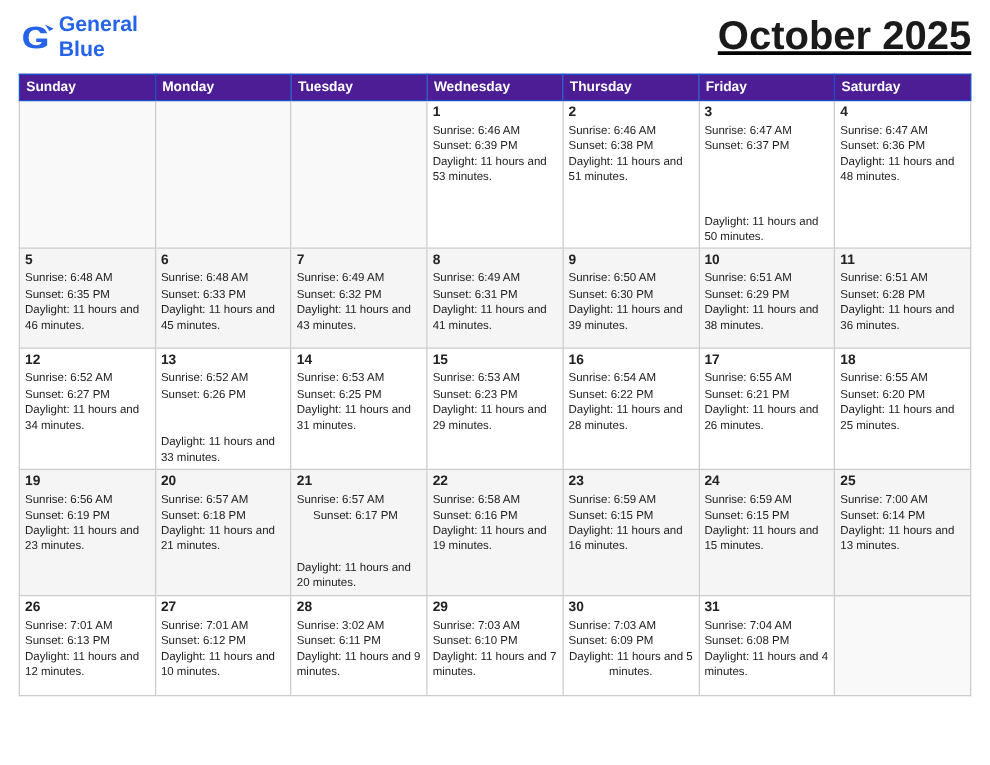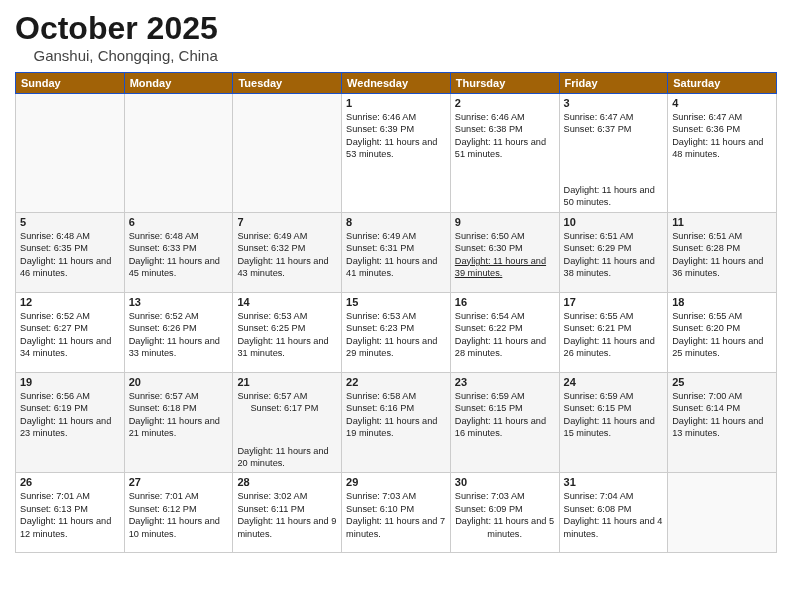--- a/index.html
+++ b/index.html
@@ -25,37 +25,38 @@
       display: flex;
       align-items: center;
       gap: 4px;
     }
     .logo-icon {
       width: 28px;
       height: 28px;
     }
     .title-area {
       text-align: right;
+      text-decoration: underline;
     }
     .month-title {
       font-size: 32px;
       font-weight: bold;
       color: #1a1a1a;
     }
     .location {
       font-size: 15px;
       color: #444;
     }
     .calendar {
       width: 100%;
       border-collapse: collapse;
       table-layout: fixed;
     }
     .calendar th {
-      background: #a16207;
+      background: #4c1d95;
       color: #fff;
       font-size: 11px;
       font-weight: bold;
       padding: 4px 5px;
       text-align: left;
       border: 1px solid #1a50c8;
     }
     .calendar td {
       border: 1px solid #ccc;
       vertical-align: top;
@@ -76,23 +77,32 @@
     }
     .empty {
       background: #f9f9f9 !important;
     }
   </style>
 </head>
 <body>
 
 <div class="page">
   <div class="header">
+    <div class="logo">
+      <svg class="logo-icon" viewBox="0 0 32 32">
+        <path d="M4 16 Q4 6 16 6 Q24 6 26 12 L20 12 Q18 9 16 9 Q9 9 9 16 Q9 23 16 23 Q20 23 21 20 L16 20 L16 17 L26 17 L26 23 Q23 26 16 26 Q4 26 4 16 Z" fill="#2563eb"></path>
+        <path d="M24 4 L32 8 L28 10 Z" fill="#2563eb"></path>
+      </svg>
+      <div>
+        <div style="font-size:17px;font-weight:bold;color:#2563eb;line-height:1.2">General</div>
+        <div style="font-size:17px;font-weight:bold;color:#2563eb;line-height:1.2">Blue</div>
+      </div>
+    </div>
     <div class="title-area">
       <div class="month-title">October 2025</div>
-      <div class="location">Ganshui, Chongqing, China</div>
     </div>
   </div>
 
   <table class="calendar">
     <thead>
       <tr>
         <th>Sunday</th>
         <th>Monday</th>
         <th>Tuesday</th>
         <th>Wednesday</th>
@@ -153,21 +163,21 @@
           <td>
             <span class="day-num">8</span>
             <div style="line-height: 1.35;">Sunrise: 6:49 AM</div>
             <div style="line-height: 1.35;">Sunset: 6:31 PM</div>
             <div style="line-height: 1.35;">Daylight: 11 hours and 41 minutes.</div>
           </td>
           <td>
             <span class="day-num">9</span>
             <div style="line-height: 1.35;">Sunrise: 6:50 AM</div>
             <div style="line-height: 1.35;">Sunset: 6:30 PM</div>
-            <div style="line-height: 1.35; text-decoration: underline;">Daylight: 11 hours and 39 minutes.</div>
+            <div style="line-height: 1.35;">Daylight: 11 hours and 39 minutes.</div>
           </td>
           <td>
             <span class="day-num">10</span>
             <div style="line-height: 1.35;">Sunrise: 6:51 AM</div>
             <div style="line-height: 1.35;">Sunset: 6:29 PM</div>
             <div style="line-height: 1.35;">Daylight: 11 hours and 38 minutes.</div>
           </td>
           <td>
             <span class="day-num">11</span>
             <div style="line-height: 1.35;">Sunrise: 6:51 AM</div>
@@ -179,21 +189,21 @@
           <td>
             <span class="day-num">12</span>
             <div style="line-height: 1.35;">Sunrise: 6:52 AM</div>
             <div style="line-height: 1.35;">Sunset: 6:27 PM</div>
             <div style="line-height: 1.35;">Daylight: 11 hours and 34 minutes.</div>
           </td>
           <td>
             <span class="day-num">13</span>
             <div style="line-height: 1.35;">Sunrise: 6:52 AM</div>
             <div style="line-height: 1.35;">Sunset: 6:26 PM</div>
-            <div style="line-height: 1.35;">Daylight: 11 hours and 33 minutes.</div>
+            <div style="line-height: 1.35; margin-top: 26px;">Daylight: 11 hours and 33 minutes.</div>
           </td>
           <td>
             <span class="day-num">14</span>
             <div style="line-height: 1.35;">Sunrise: 6:53 AM</div>
             <div style="line-height: 1.35;">Sunset: 6:25 PM</div>
             <div style="line-height: 1.35;">Daylight: 11 hours and 31 minutes.</div>
           </td>
           <td>
             <span class="day-num">15</span>
             <div style="line-height: 1.35;">Sunrise: 6:53 AM</div>

